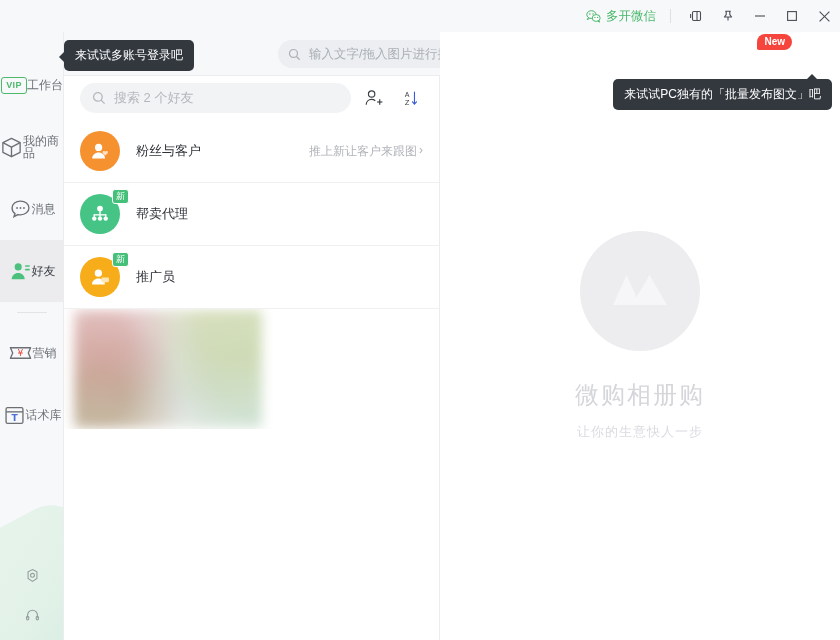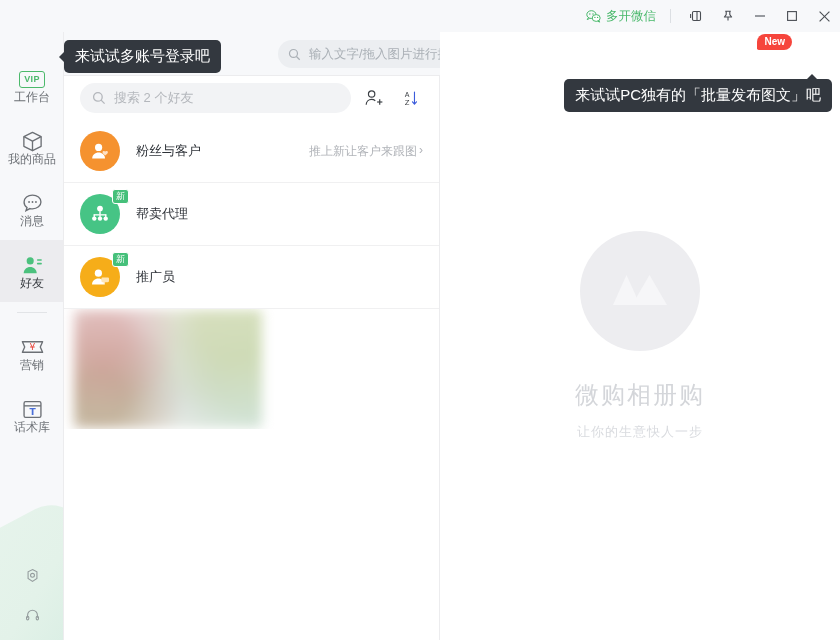--- a/index.html
+++ b/index.html
@@ -40,21 +40,21 @@
   .rail-deco {
     position: absolute; left: -34px; bottom: -58px;
     width: 150px; height: 180px; border-radius: 34px;
     background: linear-gradient(150deg, #e7f4ec 0%, #e3f2e9 45%, #cfeade 100%);
     transform: rotate(-28deg);
   }
   .rail-items { position: relative; padding-top: 22px; }
   .rail-item {
     position: relative;
     width: 64px; height: 62px;
-    display: flex; flex-direction: column; align-items: center; justify-content: center;
+    display: flex; flex-direction: row; align-items: center; justify-content: center;
     cursor: pointer;
   }
   .rail-item .r-label { font-size: 12px; color: #6c7075; line-height: 1; }
   .rail-item.active { background: #ececef; }
   .rail-item.active .r-label { color: #3b3f44; }
   .rail-div { width: 30px; height: 1px; background: #e2e4e7; margin: 10px auto 9px; }
   .r-ico { height: 24px; display:flex; align-items:center; justify-content:center; }
 
   .vip-box {
     width: 26px; height: 17px; border: 1.6px solid #4cb96b; border-radius: 3px;
@@ -157,21 +157,21 @@
   }
   .plus-btn {
     position: absolute; right: 10px; top: 6px; width: 32px; height: 32px;
     border-radius: 50%; background: #3ec46d; cursor: pointer;
     display: flex; align-items: center; justify-content: center;
   }
 
   
   .tooltip {
     position: absolute; background: #33383f; color: #fff;
-    font-size: 15px; border-radius: 5px; padding: 7px 11px;
+    font-size: 12px; border-radius: 5px; padding: 7px 11px;
     white-space: nowrap; z-index: 20;
   }
   .tt-left { left: 64px; top: 40px; }
   .tt-left::before {
     content:""; position:absolute; left:-5px; top: 11px;
     border-top: 6px solid transparent; border-bottom: 6px solid transparent;
     border-right: 6px solid #33383f;
   }
   .tt-right { right: 8px; top: 79px; }
   .tt-right::before {

